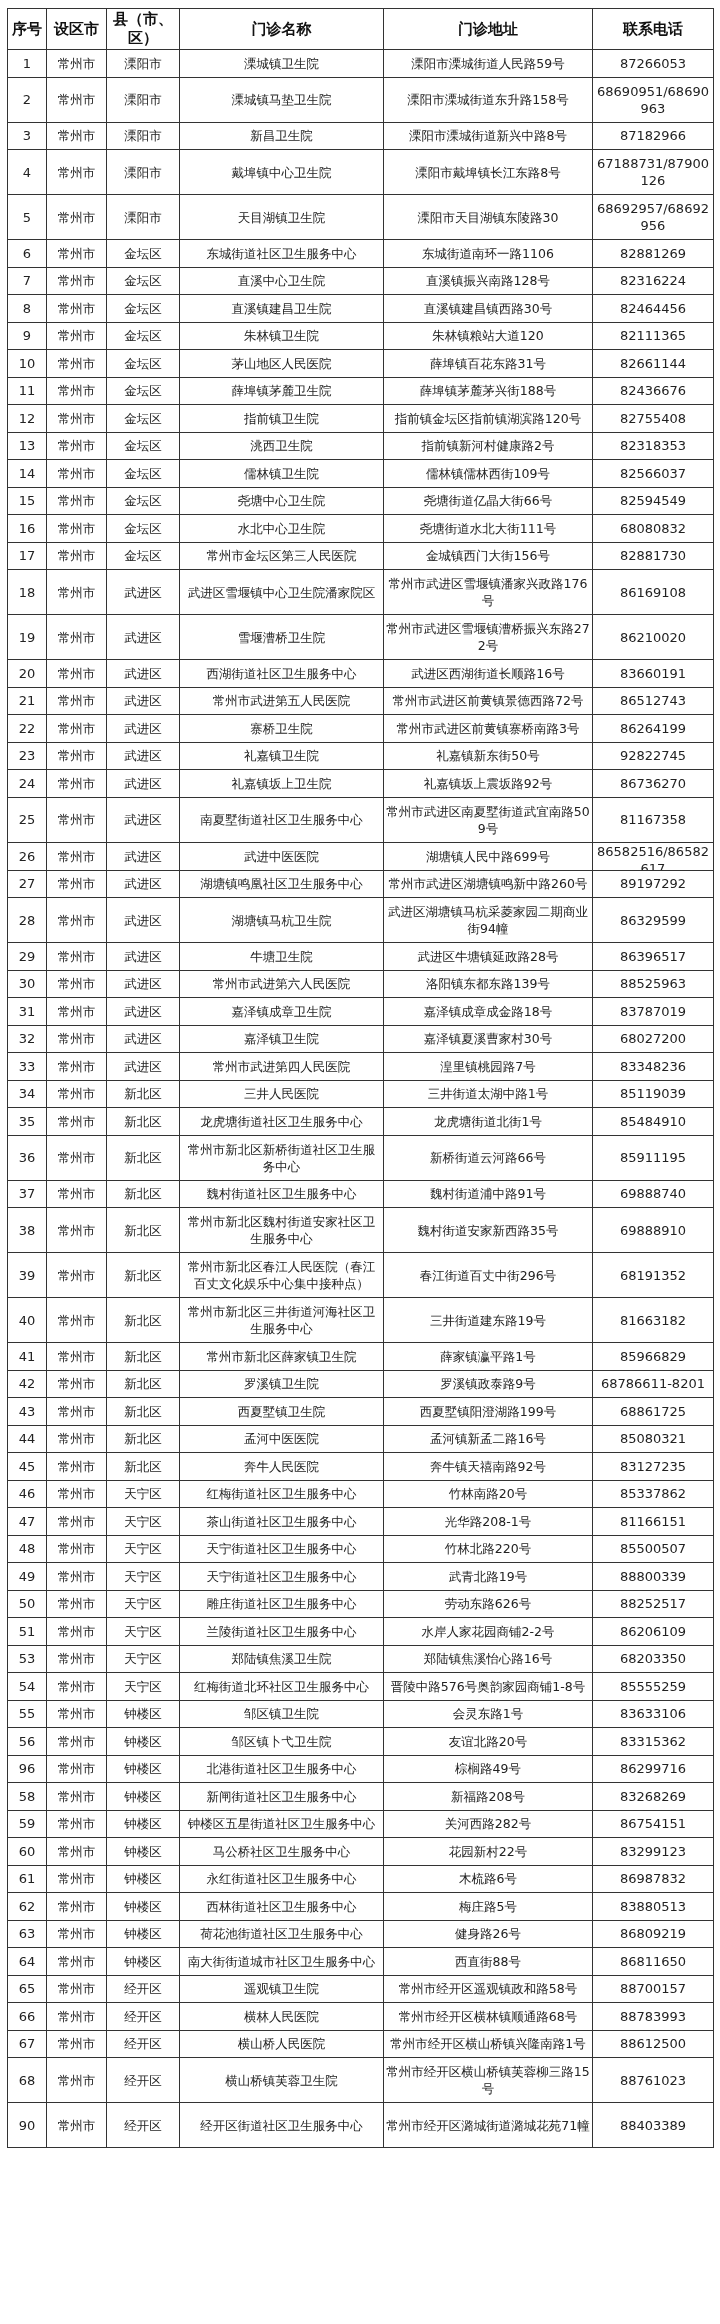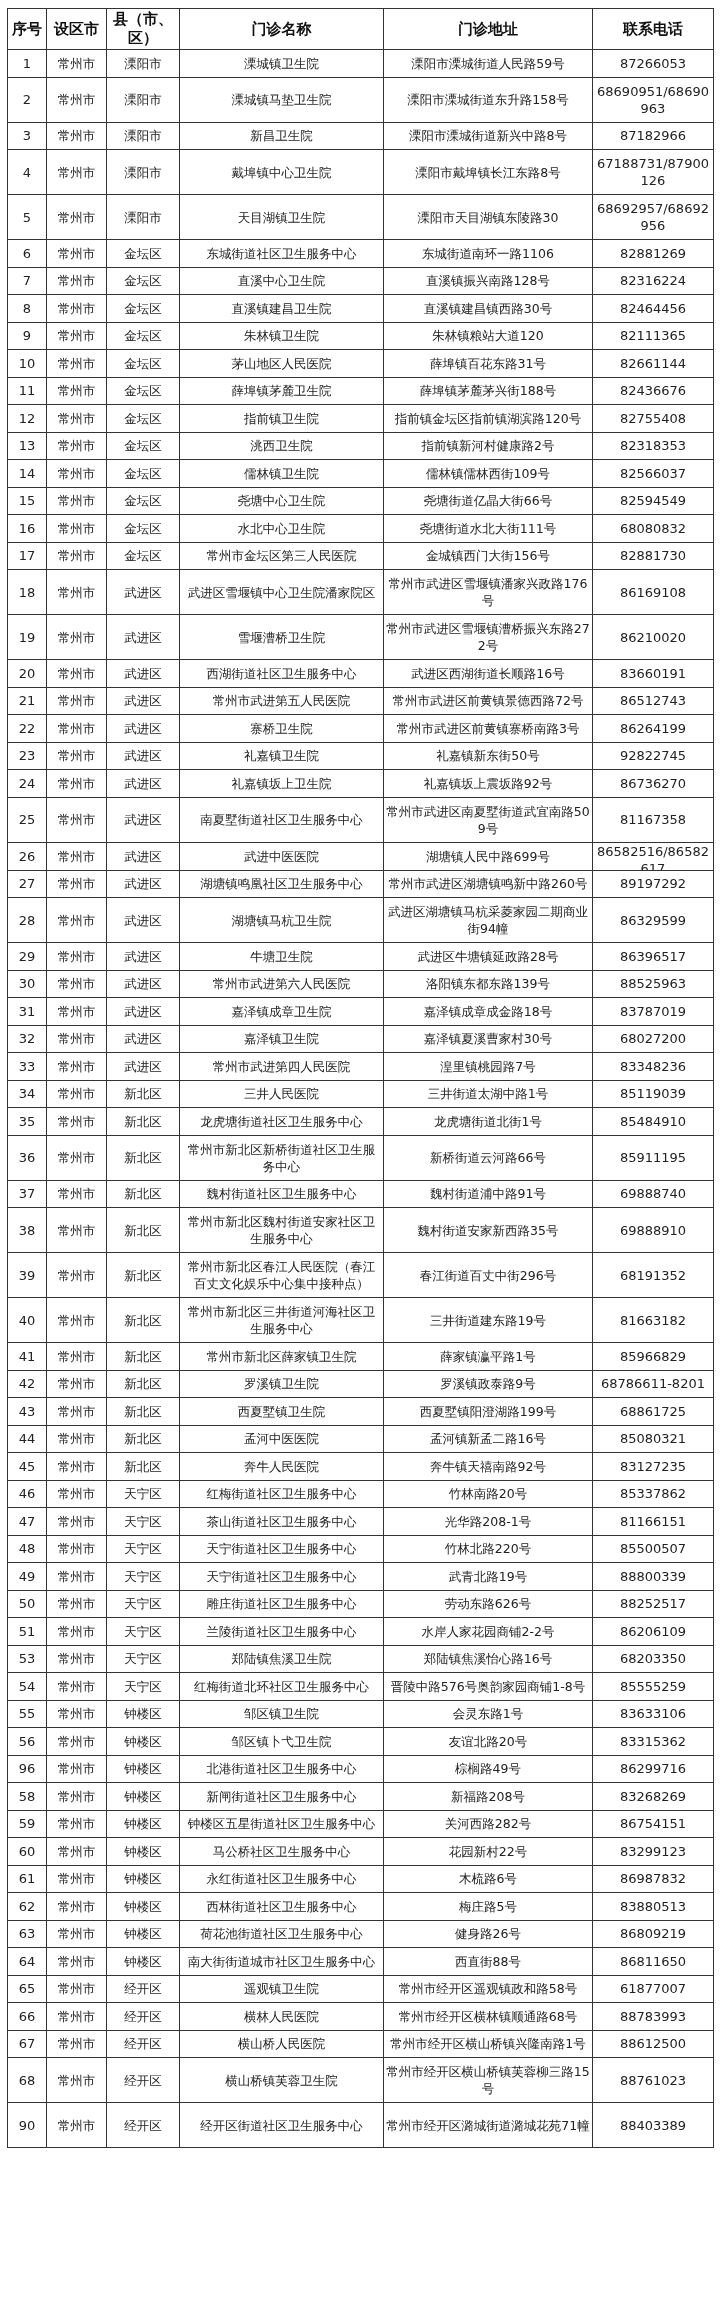--- a/index.html
+++ b/index.html
@@ -576,21 +576,21 @@
           <td><span>南大街街道城市社区卫生服务中心</span></td>
           <td><span>西直街88号</span></td>
           <td class="phone"><span>86811650</span></td>
         </tr>
         <tr class="r1">
           <td class="seq"><span>65</span></td>
           <td><span>常州市</span></td>
           <td><span>经开区</span></td>
           <td><span>遥观镇卫生院</span></td>
           <td><span>常州市经开区遥观镇政和路58号</span></td>
-          <td class="phone"><span>61877007</span></td>
+          <td class="phone"><span>88700157</span></td>
         </tr>
         <tr class="r1">
           <td class="seq"><span>66</span></td>
           <td><span>常州市</span></td>
           <td><span>经开区</span></td>
           <td><span>横林人民医院</span></td>
           <td><span>常州市经开区横林镇顺通路68号</span></td>
           <td class="phone"><span>88783993</span></td>
         </tr>
         <tr class="r1">

